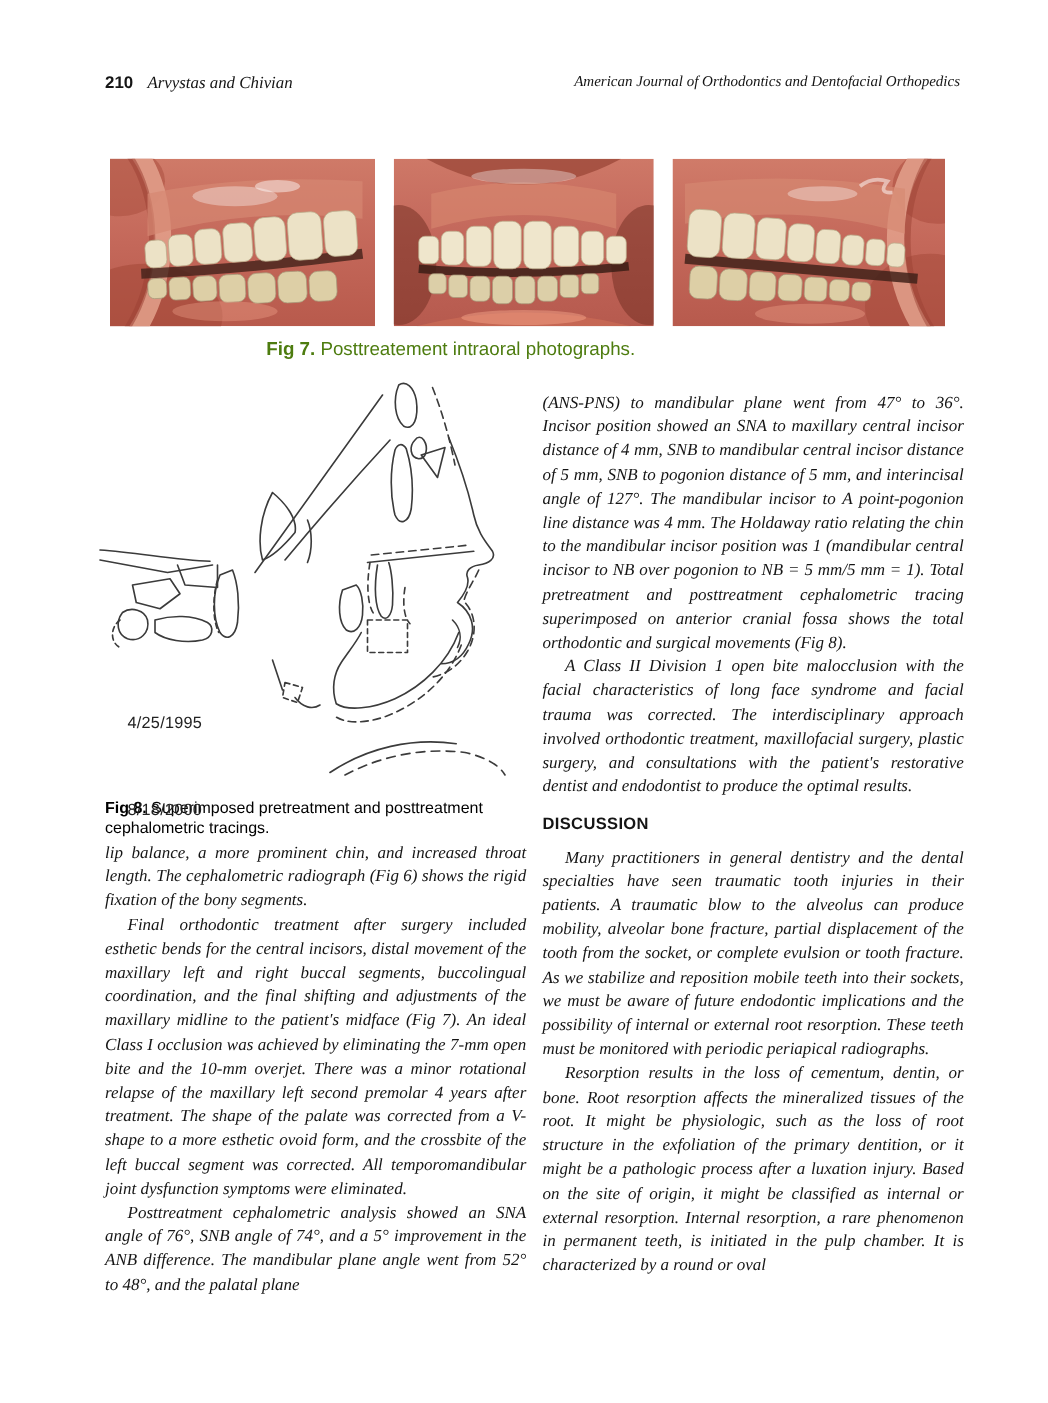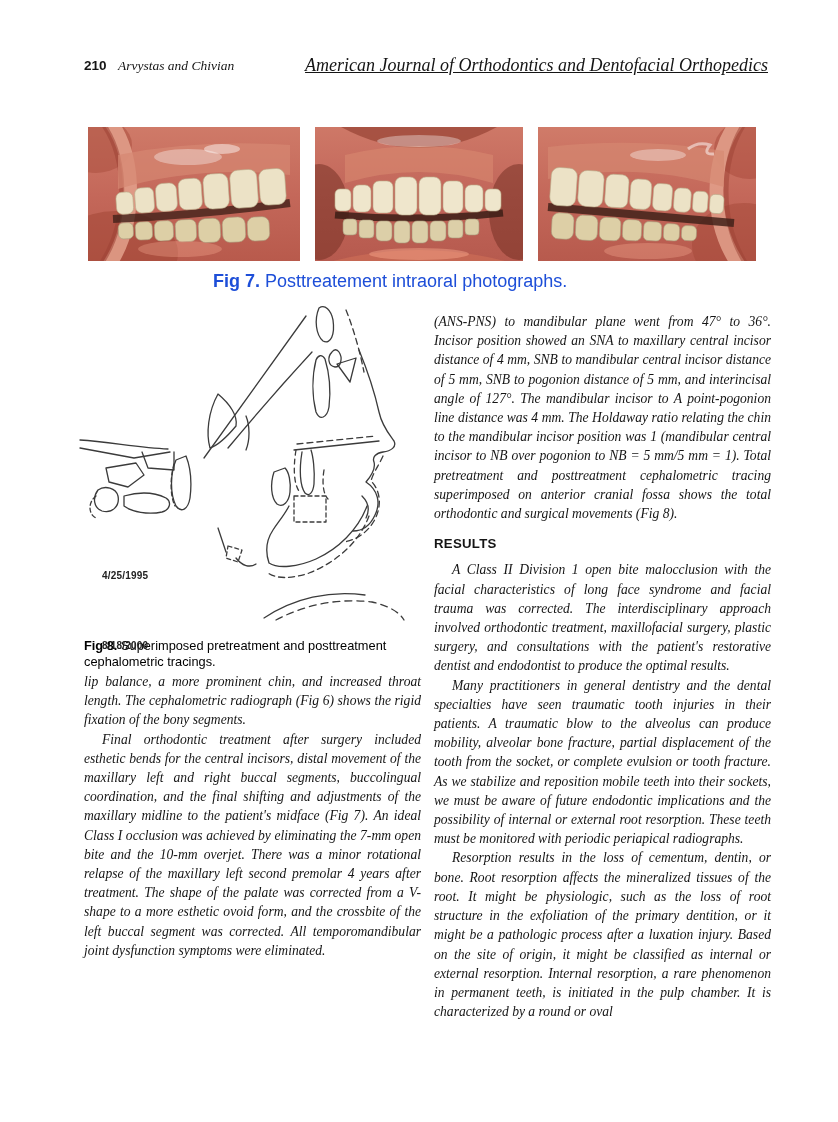--- a/index.html
+++ b/index.html
@@ -6,34 +6,34 @@
   .page {
     position:relative; width:838px; height:1122px; background:#ffffff;
     font-family:"Liberation Serif", serif; color:#151515; overflow:hidden;
   }
   
   .header { position:absolute; left:84px; top:58px; width:684px;
             display:flex; justify-content:space-between; align-items:flex-start; }
   .header-left { font-size:13.5px; white-space:nowrap; }
   .page-num { font-family:"Liberation Sans", sans-serif; font-weight:700; margin-right:8px; }
   .authors { font-style:italic; }
-  .header-right { text-align:left; font-style:italic; font-size:18px; line-height:15.5px;text-decoration:underline; }
+  .header-right { text-align:left; font-style:italic; font-size:12px; line-height:15.5px; }
   
   .photos { position:absolute; left:88px; top:127px; width:678px; height:134px;
             display:flex; gap:15px; }
   .photo { height:134px; display:block; }
   
   .fig7-caption { position:absolute; left:213px; top:271px; width:420px;
-                  font-family:"Liberation Sans", sans-serif; font-size:18px; color:#1d4ed8; }
+                  font-family:"Liberation Sans", sans-serif; font-size:15px; color:#4d7c0f; }
   .figlabel { font-weight:700; }
   
   .fig8 { position:absolute; left:78px; top:300px; width:342px; }
   .tracing-wrap { position:relative; width:342px; height:322px; }
   .trace-date { position:absolute; font-family:"Liberation Sans", sans-serif;
-                font-size:10px; font-weight:700; letter-spacing:.2px; color:#222; }
+                font-size:13px; font-weight:400; letter-spacing:.2px; color:#222; }
   .trace-date.d1 { left:24px; top:270px; }
   .trace-date.d2 { left:24px; top:294px;margin-top:46px; }
   .fig8-caption { margin-top:16px; padding-left:6px; font-family:"Liberation Sans", sans-serif;
                   font-size:12.8px; line-height:16px; color:#000000; width:330px; }
   
   .col { position:absolute; width:337px; font-size:13.6px; line-height:19.2px;
          text-align:justify; }
   .col-left  { left:84px;  top:672px; }
   .col-right { left:434px; top:312px; }
   .col p { margin:0;font-style:italic; }
@@ -239,23 +239,24 @@
     </div>
     <div class="fig8-caption">
       <span class="figlabel">Fig 8.</span>
       <span>Superimposed pretreatment and posttreatment cephalometric tracings.</span>
     </div>
   </div>
 
   <div class="col col-left">
     <p>lip balance, a more prominent chin, and increased throat length. The cephalometric radiograph (Fig 6) shows the rigid fixation of the bony segments.</p>
     <p class="indent">Final orthodontic treatment after surgery included esthetic bends for the central incisors, distal movement of the maxillary left and right buccal segments, buccolingual coordination, and the final shifting and adjustments of the maxillary midline to the patient's midface (Fig 7). An ideal Class I occlusion was achieved by eliminating the 7-mm open bite and the 10-mm overjet. There was a minor rotational relapse of the maxillary left second premolar 4 years after treatment. The shape of the palate was corrected from a V-shape to a more esthetic ovoid form, and the crossbite of the left buccal segment was corrected. All temporomandibular joint dysfunction symptoms were eliminated.</p>
+    <p class="indent">Posttreatment cephalometric analysis showed an SNA angle of 76°, SNB angle of 74°, and a 5° improvement in the ANB difference. The mandibular plane angle went from 52° to 48°, and the palatal plane</p>
   </div>
 
   <div class="col col-right">
     <p>(ANS-PNS) to mandibular plane went from 47° to 36°. Incisor position showed an SNA to maxillary central incisor distance of 4 mm, SNB to mandibular central incisor distance of 5 mm, SNB to pogonion distance of 5 mm, and interincisal angle of 127°. The mandibular incisor to A point-pogonion line distance was 4 mm. The Holdaway ratio relating the chin to the mandibular incisor position was 1 (mandibular central incisor to NB over pogonion to NB = 5 mm/5 mm = 1). Total pretreatment and posttreatment cephalometric tracing superimposed on anterior cranial fossa shows the total orthodontic and surgical movements (Fig 8).</p>
-    <h2>RESULTS</h2>
     <p class="indent">A Class II Division 1 open bite malocclusion with the facial characteristics of long face syndrome and facial trauma was corrected. The interdisciplinary approach involved orthodontic treatment, maxillofacial surgery, plastic surgery, and consultations with the patient's restorative dentist and endodontist to produce the optimal results.</p>
+    <h2>DISCUSSION</h2>
     <p class="indent">Many practitioners in general dentistry and the dental specialties have seen traumatic tooth injuries in their patients. A traumatic blow to the alveolus can produce mobility, alveolar bone fracture, partial displacement of the tooth from the socket, or complete evulsion or tooth fracture. As we stabilize and reposition mobile teeth into their sockets, we must be aware of future endodontic implications and the possibility of internal or external root resorption. These teeth must be monitored with periodic periapical radiographs.</p>
     <p class="indent">Resorption results in the loss of cementum, dentin, or bone. Root resorption affects the mineralized tissues of the root. It might be physiologic, such as the loss of root structure in the exfoliation of the primary dentition, or it might be a pathologic process after a luxation injury. Based on the site of origin, it might be classified as internal or external resorption. Internal resorption, a rare phenomenon in permanent teeth, is initiated in the pulp chamber. It is characterized by a round or oval</p>
   </div>
 
 </div>
 
 </body></html>

